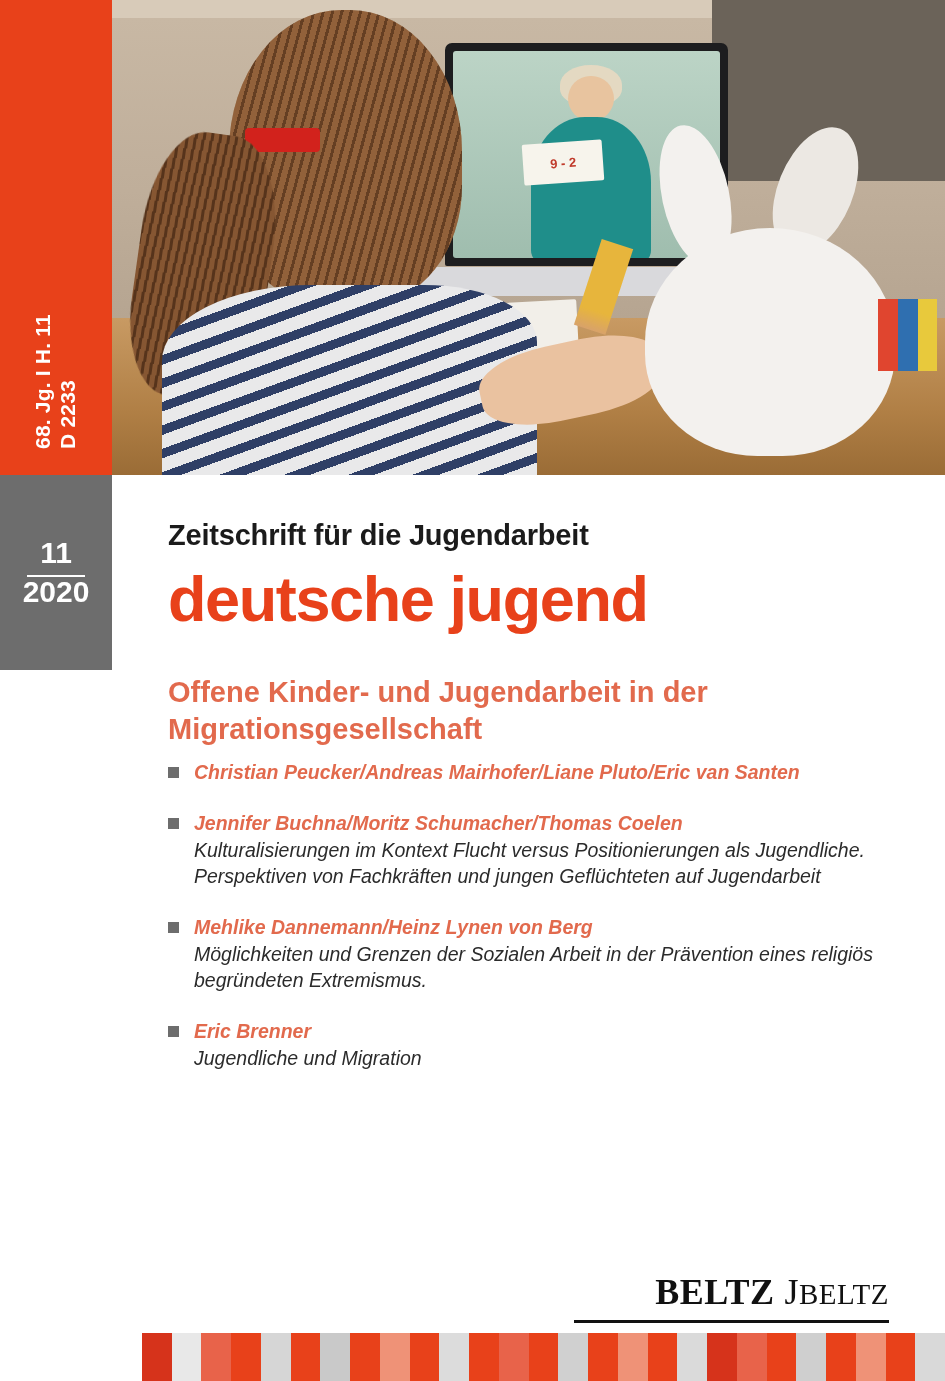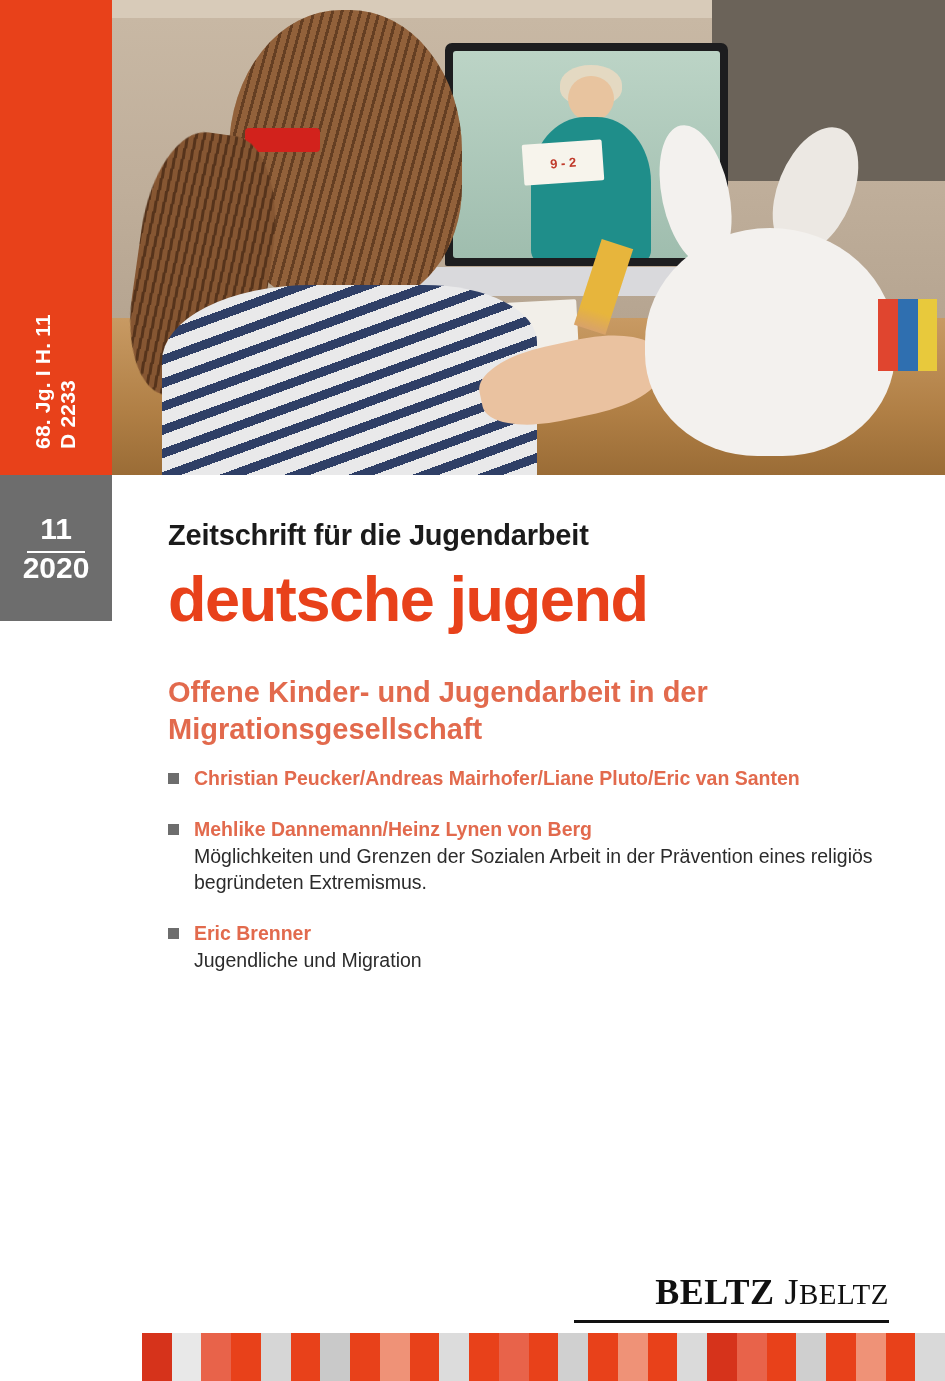--- a/index.html
+++ b/index.html
@@ -42,21 +42,21 @@
   .spine-orange .vtext .l1 { display: block; }
   .spine-orange .vtext .stack {
     display: flex;
     flex-direction: column;
     justify-content: center;
     line-height: 1.18;
   }
   .spine-grey {
     position: absolute;
     left: 0; top: 475px;
-    width: 112px; height: 146px;
+    width: 112px; height: 195px;
     background: #6d6d6d;
     color: #ffffff;
     display: flex;
     flex-direction: column;
     align-items: center;
     justify-content: center;
   }
   .spine-grey .issue {
     font-size: 30px;
     font-weight: bold;
@@ -283,21 +283,21 @@
     line-height: 1.05;
   }
   .topic {
     margin-top: 42px;
     font-size: 29px;
     font-weight: bold;
     color: #e26a4d;
     line-height: 1.28;
     max-width: 640px;
   }
-  .toc { margin-top: 18px; }
+  .toc { margin-top: 12px; font-style: italic; }
   .toc-entry { margin-bottom: 25px; position: relative; padding-left: 26px; }
   .toc-entry .bullet {
     position: absolute;
     left: 0; top: 7px;
     width: 11px; height: 11px;
     background: #6d6d6d;
   }
   .toc-entry .authors {
     font-size: 19.5px;
     font-weight: bold;
@@ -416,20 +416,26 @@
 
     <div class="topic">Offene Kinder- und Jugendarbeit in der Migrationsgesellschaft</div>
 
     <div class="toc">
 
       <div class="toc-entry">
         <span class="bullet"></span>
         <div class="authors">Christian Peucker/Andreas Mairhofer/Liane Pluto/Eric van Santen</div>
       </div>
 
+      <div class="toc-entry">
+        <span class="bullet"></span>
+        <div class="authors">Jennifer Buchna/Moritz Schumacher/Thomas Coelen</div>
+        <div class="title" style="white-space: pre-line;">Kulturalisierungen im Kontext Flucht versus Positionierungen als Jugendliche.
+Perspektiven von Fachkräften und jungen Geflüchteten auf Jugendarbeit</div>
+      </div>
 
       <div class="toc-entry">
         <span class="bullet"></span>
         <div class="authors">Mehlike Dannemann/Heinz Lynen von Berg</div>
         <div class="title">Möglichkeiten und Grenzen der Sozialen Arbeit in der Prävention eines religiös begründeten Extremismus.</div>
       </div>
 
       <div class="toc-entry">
         <span class="bullet"></span>
         <div class="authors">Eric Brenner</div>

